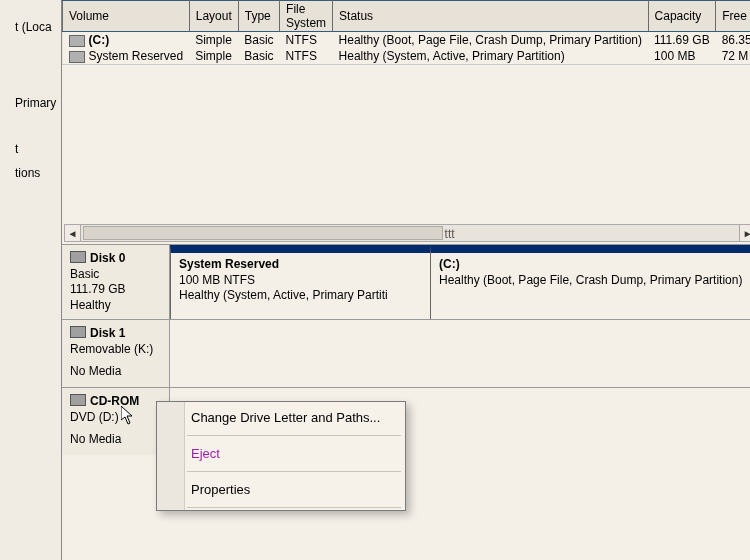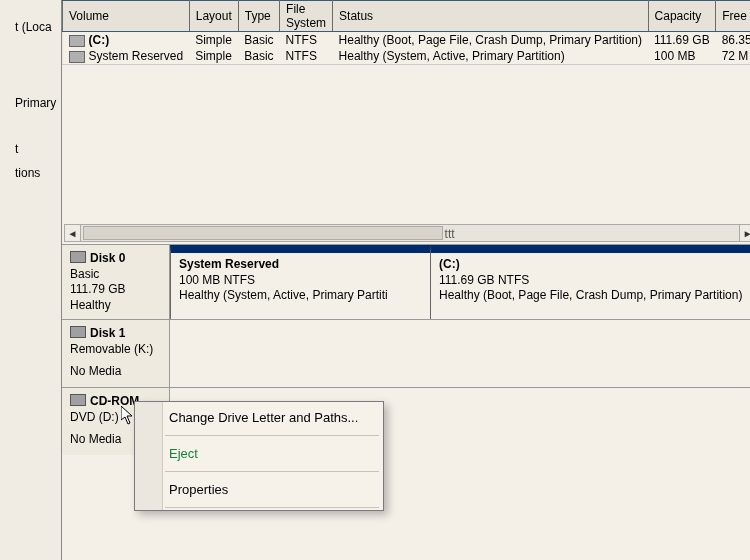--- a/index.html
+++ b/index.html
@@ -140,41 +140,41 @@
     overflow: hidden;
     white-space: nowrap;
   }
   .part .part-name { font-weight: bold; }
   .part1 { flex: 0 0 260px; }
   .part2 { flex: 1; }
   .disk-empty { flex:1; }
   
   .context-menu {
     position: absolute;
-    left: 134px;
+    left: 156px;
     top: 401px;
     width: 250px;
     background: #f6f2ea;
     border: 1px solid #7a7a7a;
     box-shadow: 4px 4px 8px rgba(0,0,0,0.25);
     z-index: 50;
   }
   .context-menu .sidebar-strip {
     position: absolute;
     left: 0; top: 0; bottom: 0; width: 28px;
     background: #ebe7de;
     border-right: 1px solid #d0ccc0;
   }
   .context-menu .item {
     position: relative;
     padding: 8px 8px 8px 34px;
     font-size: 13px;
     color: #000;
   }
-  .context-menu .item.disabled { color: #15803d; }
+  .context-menu .item.disabled { color: #a21caf; }
   .context-menu .sep {
     margin: 2px 4px 2px 30px;
     border-top: 1px solid #c8c4b8;
   }
   
   .cursor {
     position: absolute;
     left: 121px; top: 406px;
     width: 14px; height: 20px;
     z-index: 60;
@@ -249,21 +249,20 @@
           <div>Healthy</div>
         </div>
         <div class="disk-parts">
           <div class="part part1">
             <div class="part-name">System Reserved</div>
             <div>100 MB NTFS</div>
             <div>Healthy (System, Active, Primary Partiti</div>
           </div>
           <div class="part part2">
             <div class="part-name">(C:)</div>
-            <div>111.69 GB NTFS</div>
             <div>Healthy (Boot, Page File, Crash Dump, Primary Partition)</div>
           </div>
         </div>
       </div>
 
       <div class="disk-row">
         <div class="disk-label">
           <div class="disk-icon disk-name"><span>Disk 1</span></div>
           <div>Removable (K:)</div>
           <div style="height:6px"></div>

